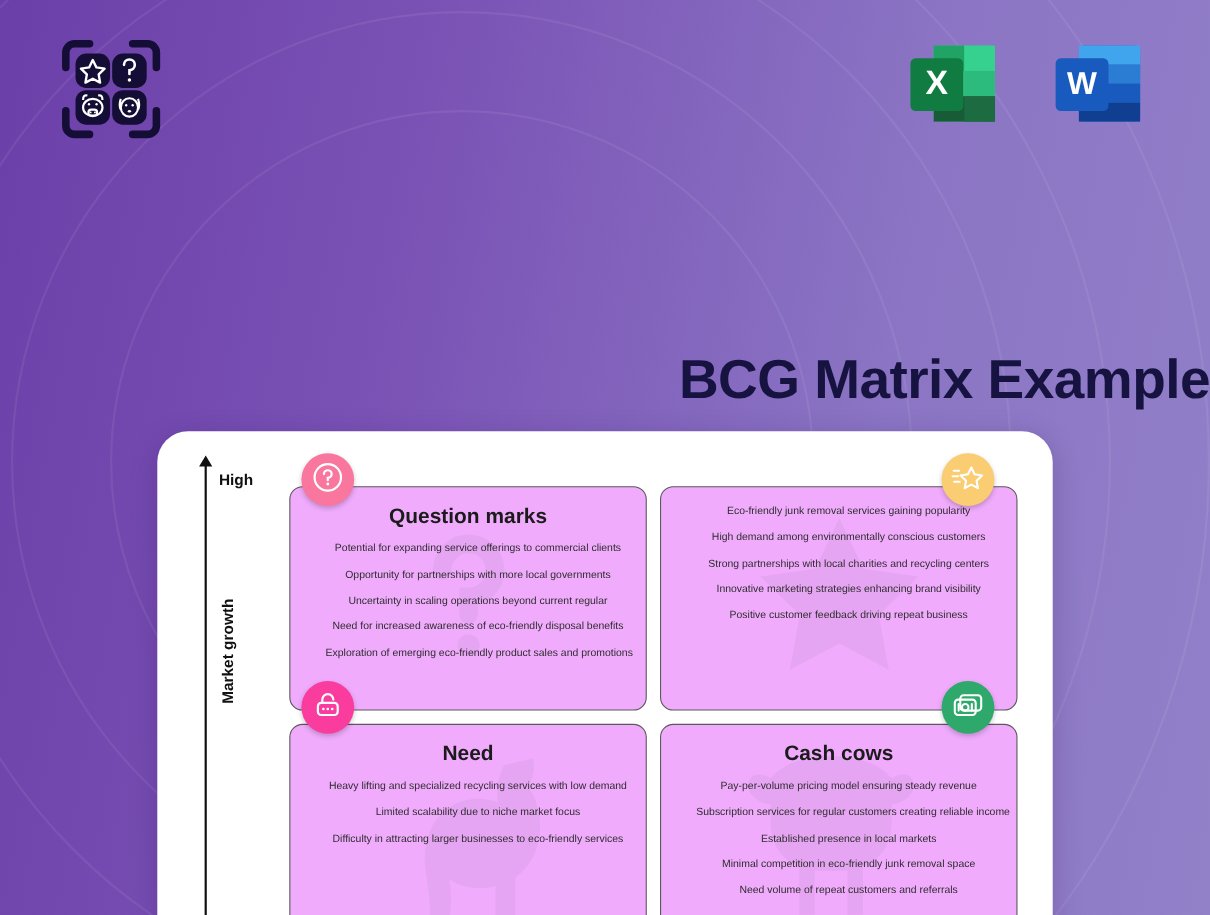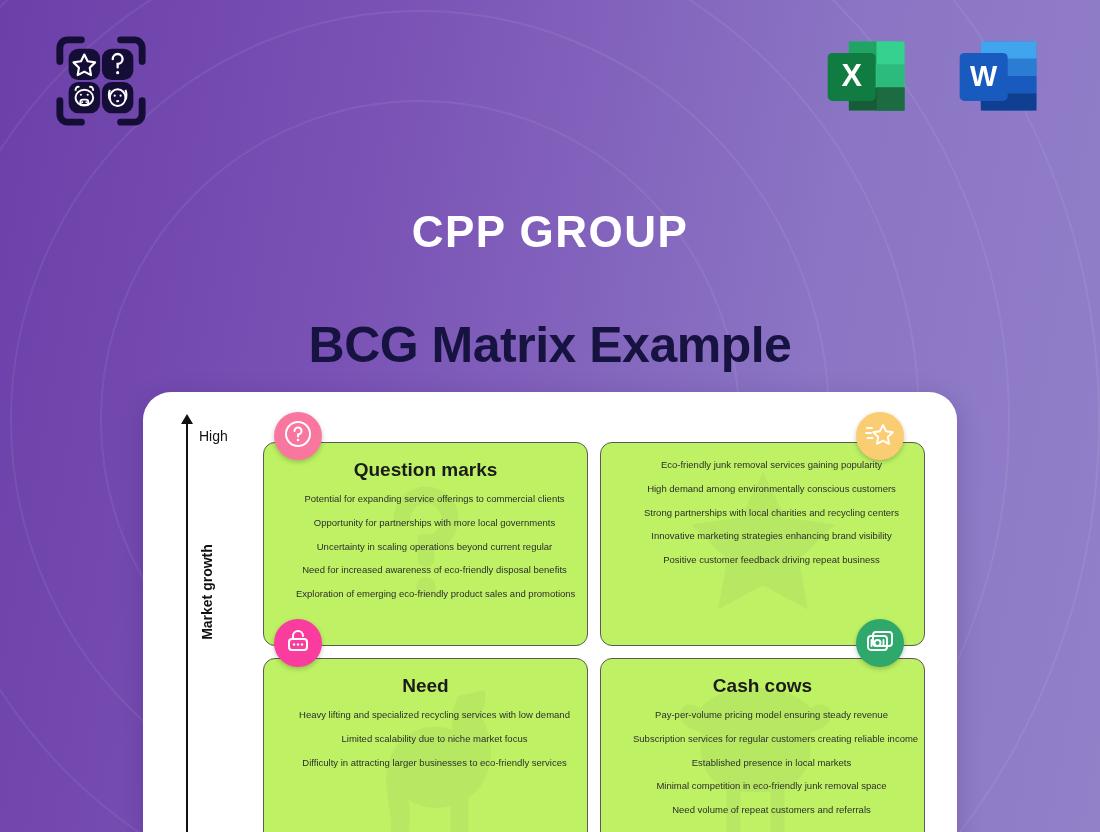--- a/index.html
+++ b/index.html
@@ -39,21 +39,21 @@
   .brand-title {
     position: absolute; left: 0; right: 0; top: 207px;
     text-align: center;
     color: #ffffff;
     font-size: 44px;
     font-weight: bold;
     letter-spacing: 1.5px;
   }
   .doc-title {
     position: absolute; left: 0; right: 0; top: 316px;
-    text-align: center;
+    text-align: right;
     color: #161341;
     font-size: 50px;
     font-weight: bold;
     letter-spacing: -0.5px;
   }
 
   
   .card {
     position: absolute;
     left: 143px; top: 392px;
@@ -71,21 +71,21 @@
   }
   .axis-arrow {
     position: absolute; left: 0px; top: 0px;
     width: 0; height: 0;
     border-left: 6px solid transparent;
     border-right: 6px solid transparent;
     border-bottom: 10px solid #111111;
   }
   .axis-high {
     position: absolute; left: 18px; top: 14px;
-    font-size: 14px; font-weight: normal; color: #111111;
+    font-size: 14px; font-weight: bold; color: #111111;
   }
   .axis-vlabel {
     position: absolute; left: -44px; top: 170px;
     width: 140px; text-align: center;
     font-size: 14px; font-weight: bold; color: #111111;
     transform: rotate(-90deg);
   }
 
   
   .grid {
@@ -94,21 +94,21 @@
     width: 662px; height: 420px;
     display: grid;
     grid-template-columns: 1fr 1fr;
     grid-template-rows: 1fr 1fr;
     gap: 12px;
   }
   .quad {
     position: relative;
     border: 1.5px solid #5a5a5a;
     border-radius: 12px;
-    background: #bef264;
+    background: #f0abfc;
     padding: 16px 14px 26px 14px;
     overflow: hidden;
   }
   .quad-watermark {
     position: absolute;
     left: 50%; top: 52%;
     transform: translate(-50%,-50%);
     opacity: 0.055;
     pointer-events: none;
   }
@@ -210,21 +210,20 @@
         <rect x="30" y="14" width="58" height="18" fill="#41a5ee"></rect>
         <rect x="30" y="32" width="58" height="18" fill="#2b7cd3"></rect>
         <rect x="30" y="50" width="58" height="18" fill="#185abd"></rect>
         <rect x="30" y="68" width="58" height="18" fill="#103f91"></rect>
         <rect x="8" y="26" width="50" height="50" rx="5" fill="#185abd"></rect>
         <text x="33" y="60" font-family="'Liberation Sans',sans-serif" font-size="30" font-weight="bold" fill="#ffffff" text-anchor="middle">W</text>
       </svg>
     </div>
   </div>
 
-  <div class="brand-title">CPP GROUP</div>
   <div class="doc-title">BCG Matrix Example</div>
 
   <div class="card">
 
     <div class="axis-wrap">
       <div class="axis-arrow"></div>
       <div class="axis-line"></div>
       <div class="axis-high">High</div>
       <div class="axis-vlabel">Market growth</div>
     </div>

